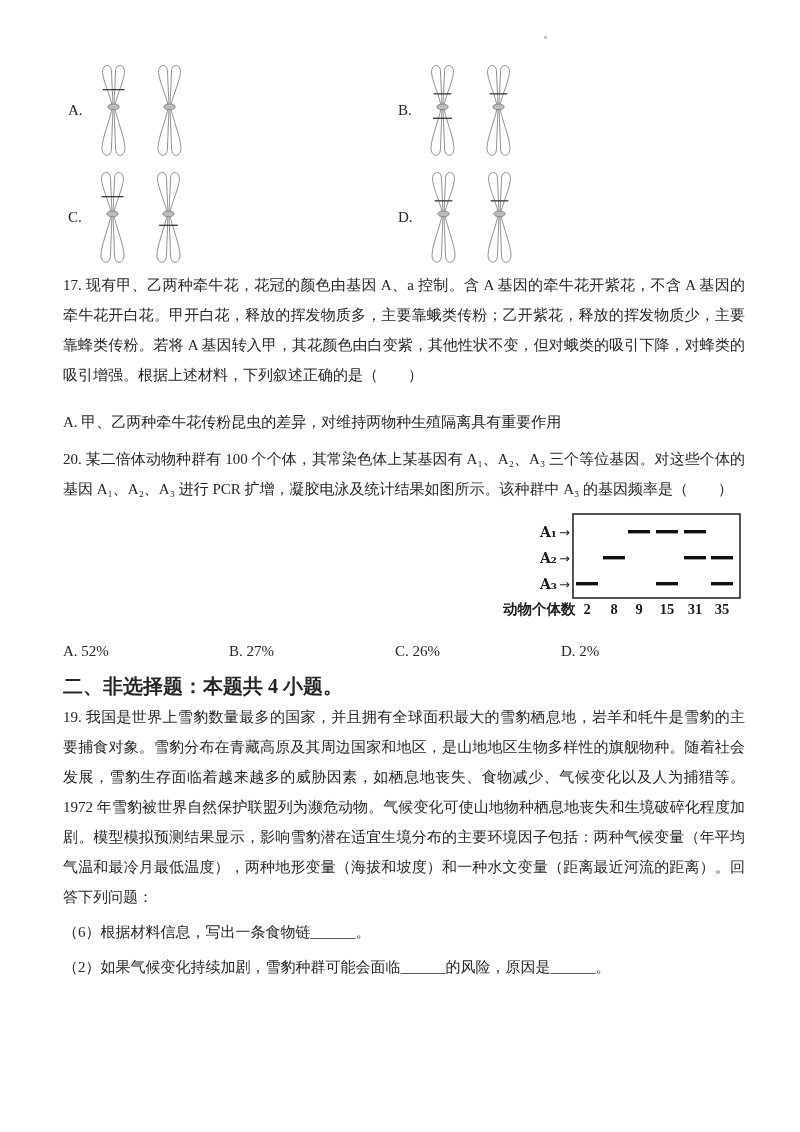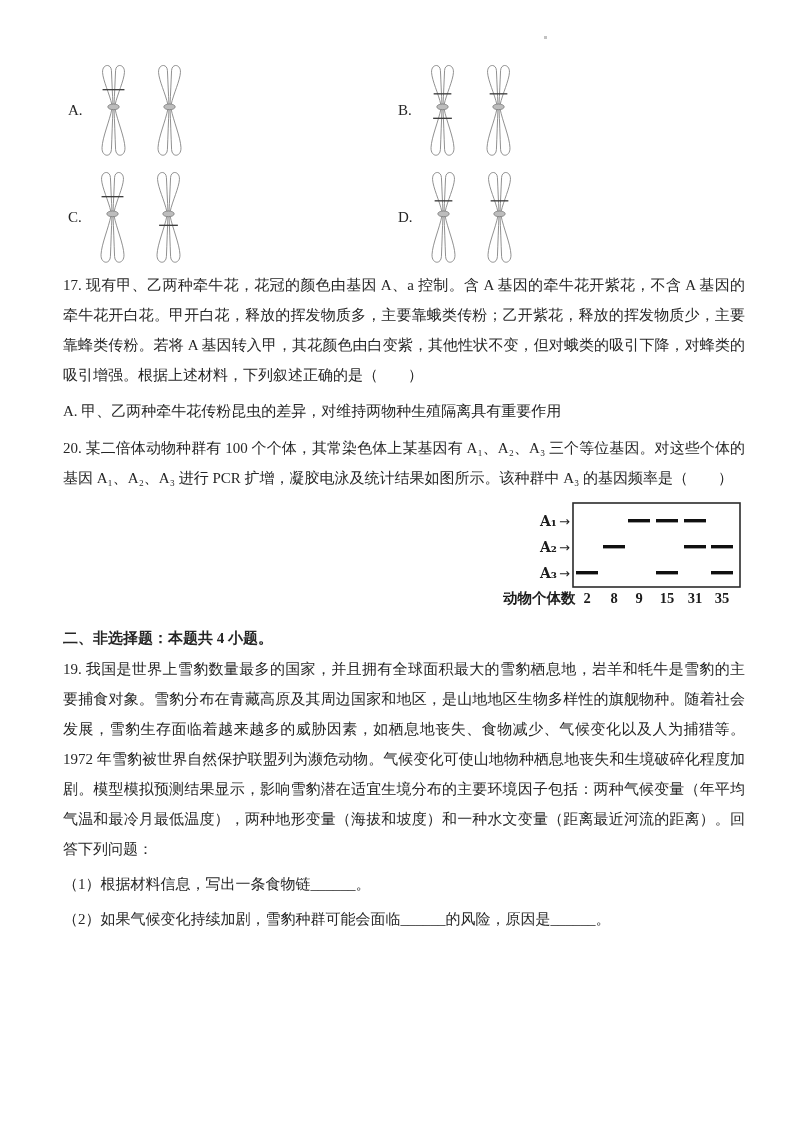--- a/index.html
+++ b/index.html
@@ -12,33 +12,33 @@
   .chrom-figure{position:relative;height:212px;margin-top:58px;}
   .chrom-panel{position:absolute;display:flex;align-items:center;}
   .chrom-label{font-size:15px;margin-right:7px;}
   .chrom-svg{width:47px;height:99px;}
   .chrom-svg + .chrom-svg{margin-left:9px;}
 
   
   .para{font-size:15px;line-height:30px;text-align:justify;margin:0;}
   .q17-stem{margin-top:0;}
   .optline{font-size:15px;line-height:33px;}
-  .opts17{margin-top:5px;}
+  .opts17{margin-top:16px;}
   .q18-stem{margin-top:5px;}
 
   
   .gel-wrap{margin:8px 0 0 20px;text-align:right;}
   .gel-row-label{font:bold 14px "DejaVu Serif","Liberation Serif",serif;fill:#1c1c1c;}
   .gel-arrow{font:13px "DejaVu Sans","Liberation Sans",sans-serif;fill:#1c1c1c;}
   .gel-axis{font:bold 14.5px "Liberation Serif","DejaVu Serif",serif;fill:#1c1c1c;}
   .gel-count{font:bold 14.5px "Liberation Serif","DejaVu Serif",serif;fill:#1c1c1c;}
 
   .opts18{display:flex;margin-top:20px;font-size:15px;}
   .opts18 .opt{width:166px;}
-  .section-title{font-weight:bold;font-size:15px;margin:14px 0 0 0;line-height:24px;}
+  .section-title{font-weight:bold;font-size:20px;margin:14px 0 0 0;line-height:24px;}
   .q19-stem{margin-top:4px;}
   .subq{font-size:15px;line-height:30px;margin:5px 0 0 0;}
 </style>
 </head>
 <body>
 
 <div class="page">
   <div class="speck"></div>
   <div class="content">
 
@@ -150,22 +150,28 @@
           <text x="0" y="102" class="gel-axis" text-anchor="start">动物个体数</text>
           <text x="84" y="102" class="gel-count" text-anchor="middle">2</text>
           <text x="111" y="102" class="gel-count" text-anchor="middle">8</text>
           <text x="136" y="102" class="gel-count" text-anchor="middle">9</text>
           <text x="164" y="102" class="gel-count" text-anchor="middle">15</text>
           <text x="192" y="102" class="gel-count" text-anchor="middle">31</text>
           <text x="219" y="102" class="gel-count" text-anchor="middle">35</text>
         </svg>
     </div>
 
+    <div class="opts18">
+      <span class="opt">A. 52%</span>
+      <span class="opt">B. 27%</span>
+      <span class="opt">C. 26%</span>
+      <span class="opt">D. 2%</span>
+    </div>
 
     <p class="section-title">二、非选择题：本题共 4 小题。</p>
 
     <p class="para q19-stem">19. 我国是世界上雪豹数量最多的国家，并且拥有全球面积最大的雪豹栖息地，岩羊和牦牛是雪豹的主要捕食对象。雪豹分布在青藏高原及其周边国家和地区，是山地地区生物多样性的旗舰物种。随着社会发展，雪豹生存面临着越来越多的威胁因素，如栖息地丧失、食物减少、气候变化以及人为捕猎等。1972 年雪豹被世界自然保护联盟列为濒危动物。气候变化可使山地物种栖息地丧失和生境破碎化程度加剧。模型模拟预测结果显示，影响雪豹潜在适宜生境分布的主要环境因子包括：两种气候变量（年平均气温和最冷月最低温度），两种地形变量（海拔和坡度）和一种水文变量（距离最近河流的距离）。回答下列问题：</p>
 
-    <p class="subq">（1）根据材料信息，写出一条食物链______。</p>
+    <p class="subq">（6）根据材料信息，写出一条食物链______。</p>
     <p class="subq">（2）如果气候变化持续加剧，雪豹种群可能会面临______的风险，原因是______。</p>
 
   </div>
 </div>
 
 </body></html>

